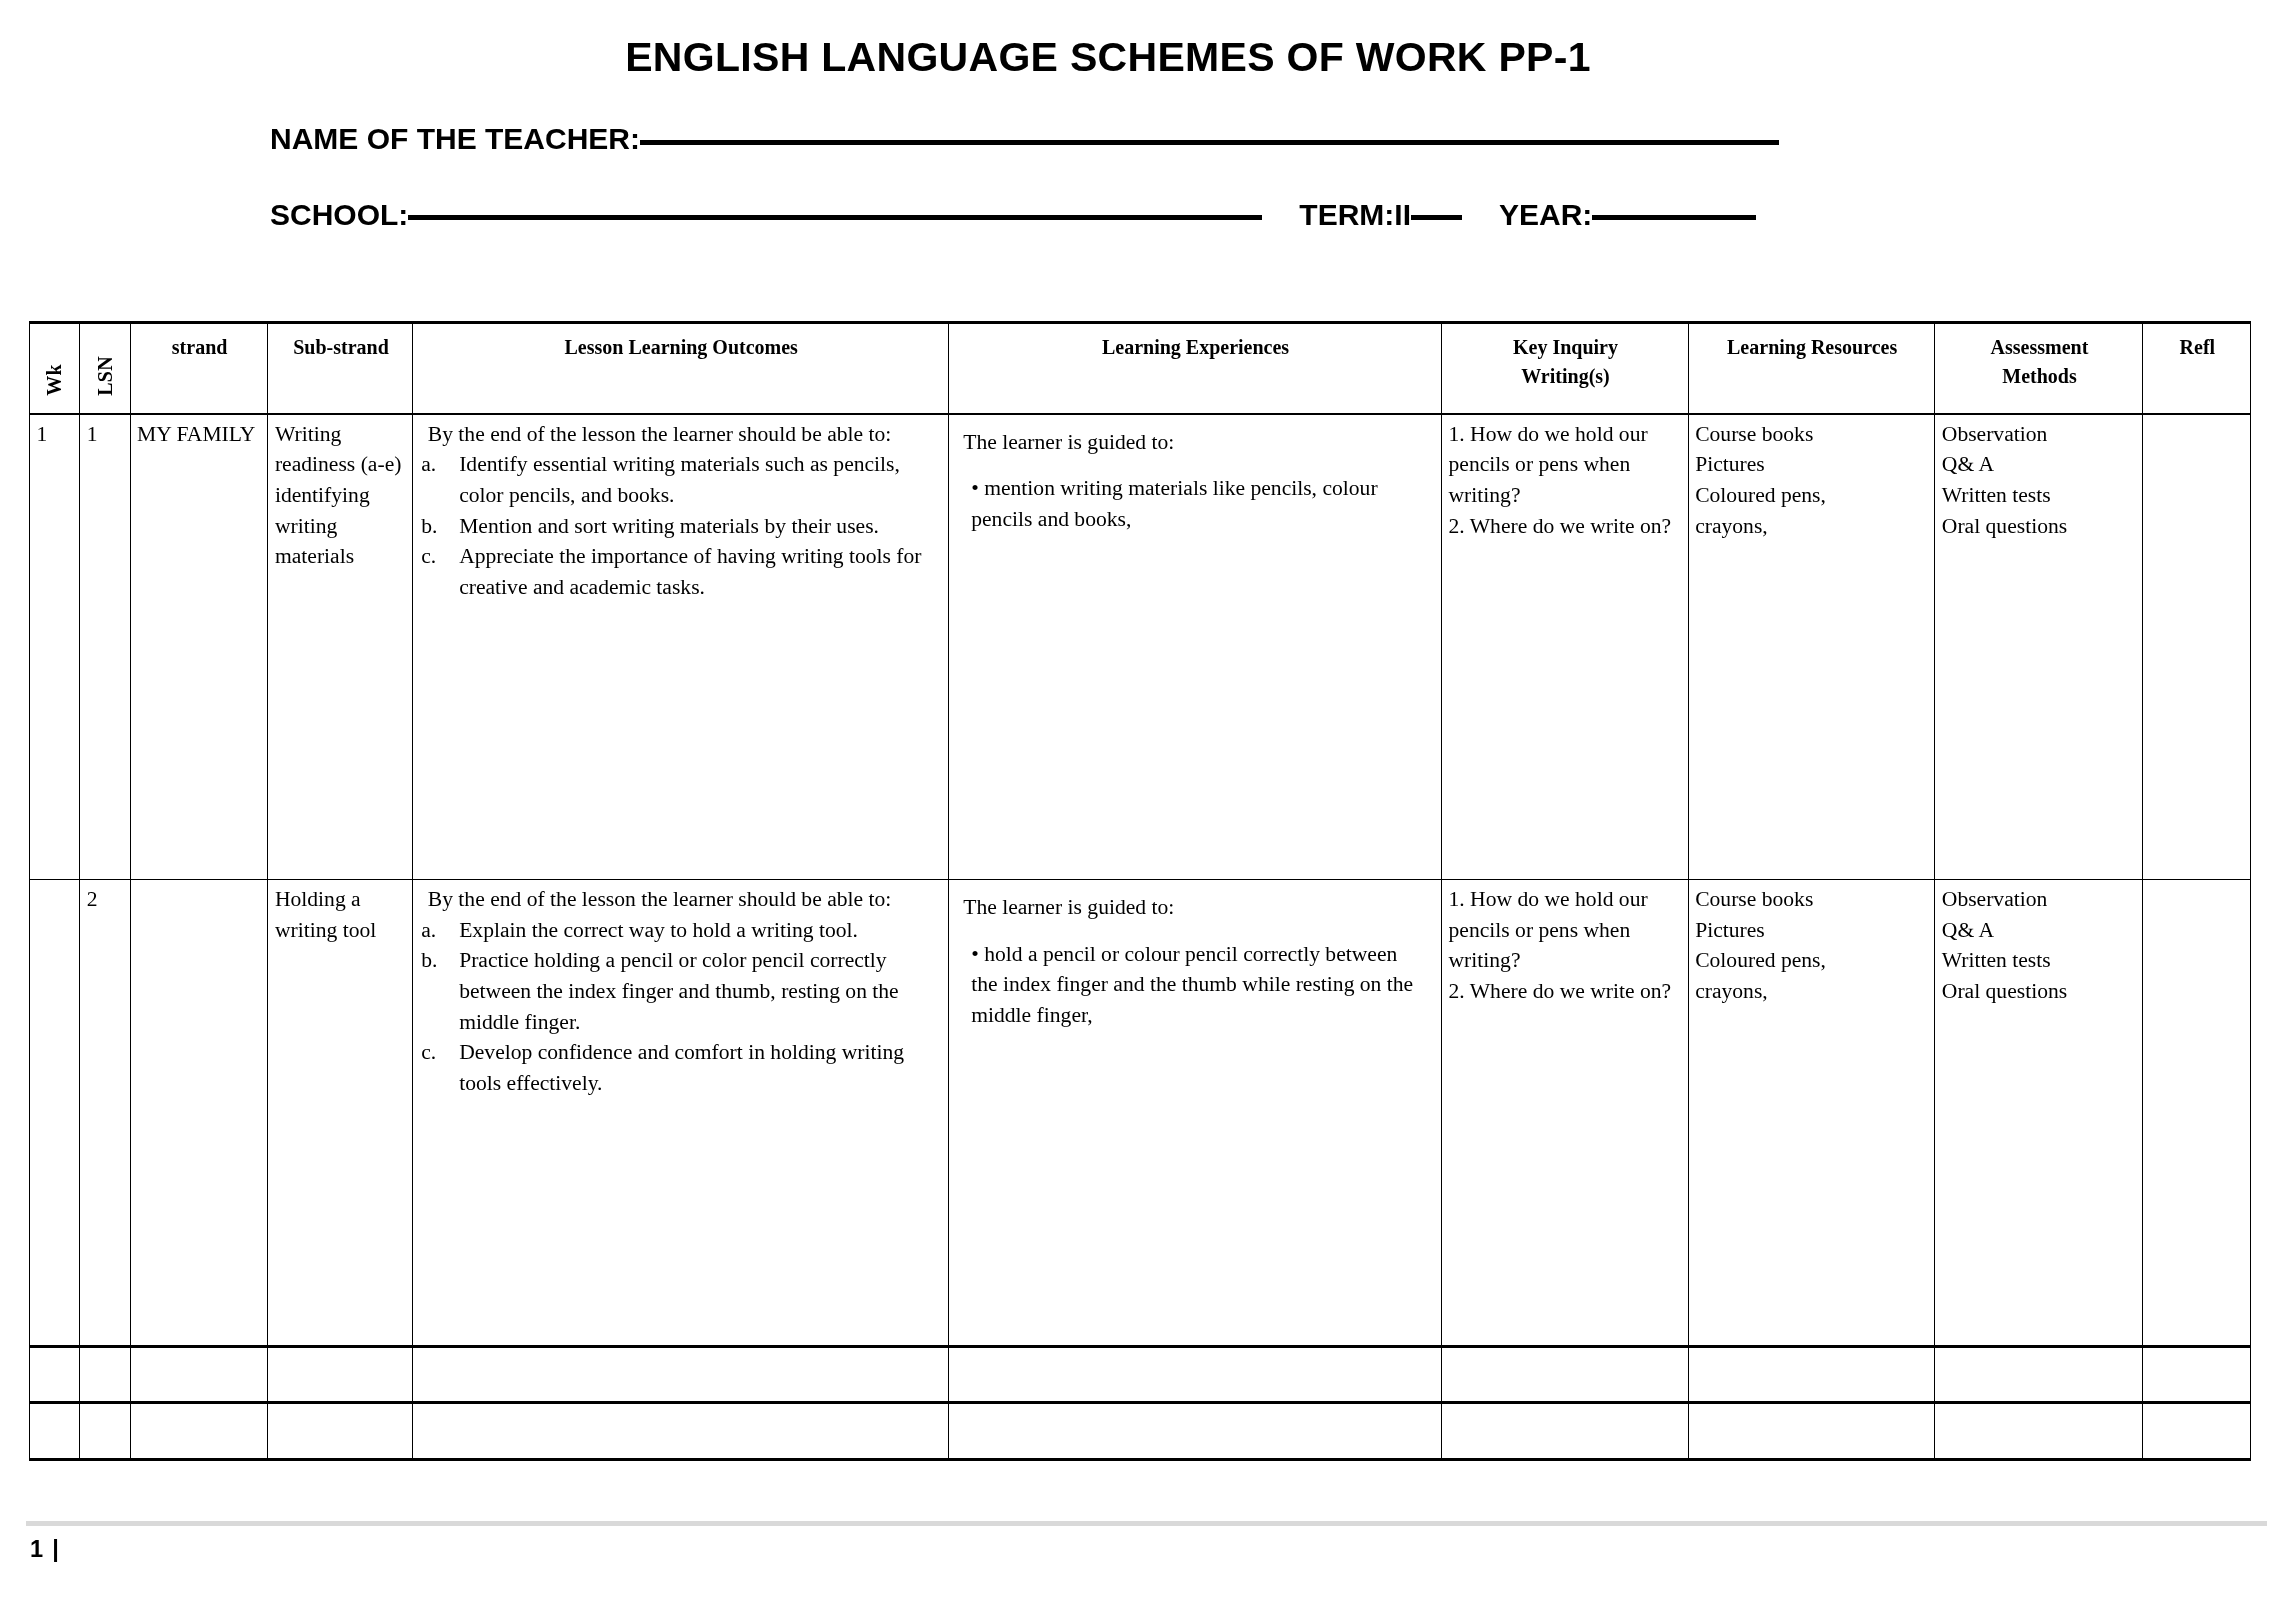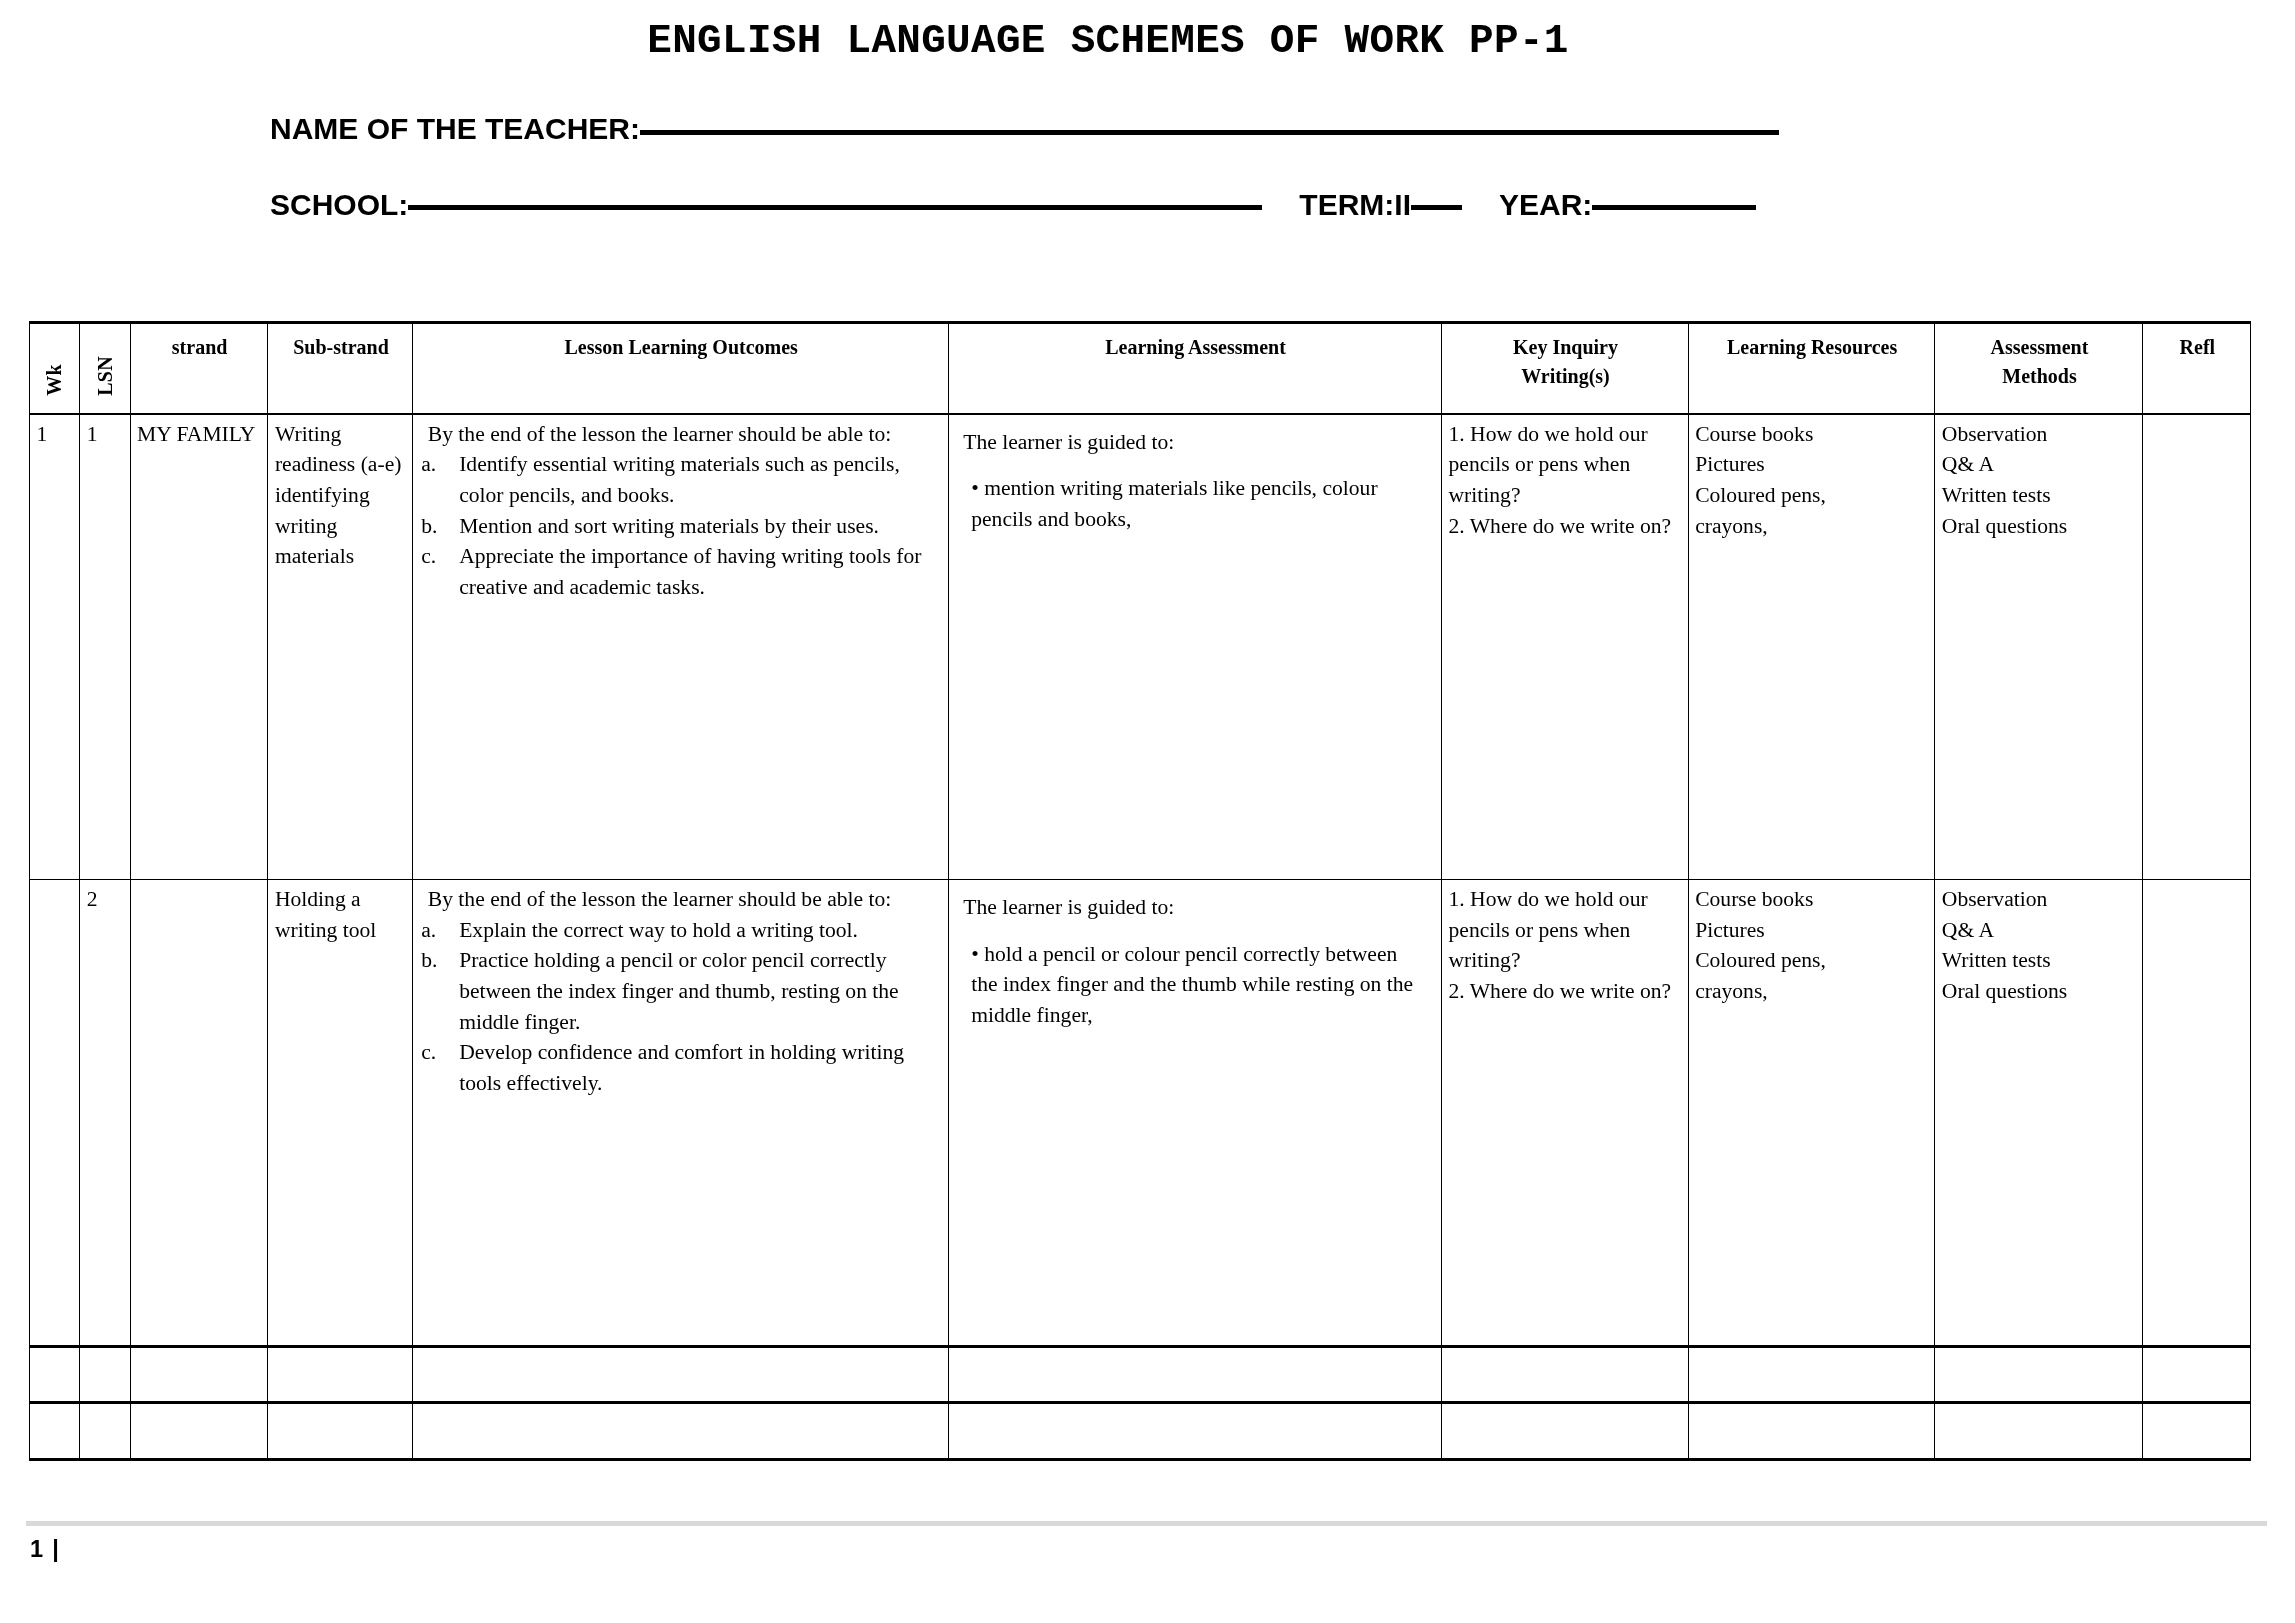--- a/index.html
+++ b/index.html
@@ -12,27 +12,27 @@
     width: 2295px;
     height: 1623px;
     font-family: "Liberation Serif", "DejaVu Serif", serif;
     color: #000000;
     position: relative;
     overflow: hidden;
   }
 
   
   .doc-title {
-    font-family: Liberation Mono, monospace;
+    font-family: Liberation Sans, sans-serif;
     font-weight: bold;
     font-size: 41px;
     letter-spacing: 0.3px;
     text-align: center;
-    margin: 6px;
-    padding-top: 13px;
+    margin: 0;
+    padding-top: 35px;
     padding-right: 79px;
     line-height: 1.1;
   }
 
   .head-line {
     font-family: "Liberation Sans", "DejaVu Sans", sans-serif;
     font-weight: bold;
     font-size: 30px;
     line-height: 1.05;
     white-space: nowrap;
@@ -186,21 +186,21 @@
     <tr>
       <th class="rot">
         <span class="rot-inner">Wk</span>
       </th>
       <th class="rot">
         <span class="rot-inner">LSN</span>
       </th>
       <th>strand</th>
       <th>Sub-strand</th>
       <th>Lesson Learning Outcomes</th>
-      <th>Learning Assessment</th>
+      <th>Learning Experiences</th>
       <th>
         <div>Key Inquiry</div>
         <div>Writing(s)</div>
       </th>
       <th>Learning Resources</th>
       <th>
         <div>Assessment</div>
         <div>Methods</div>
       </th>
       <th>Refl</th>

